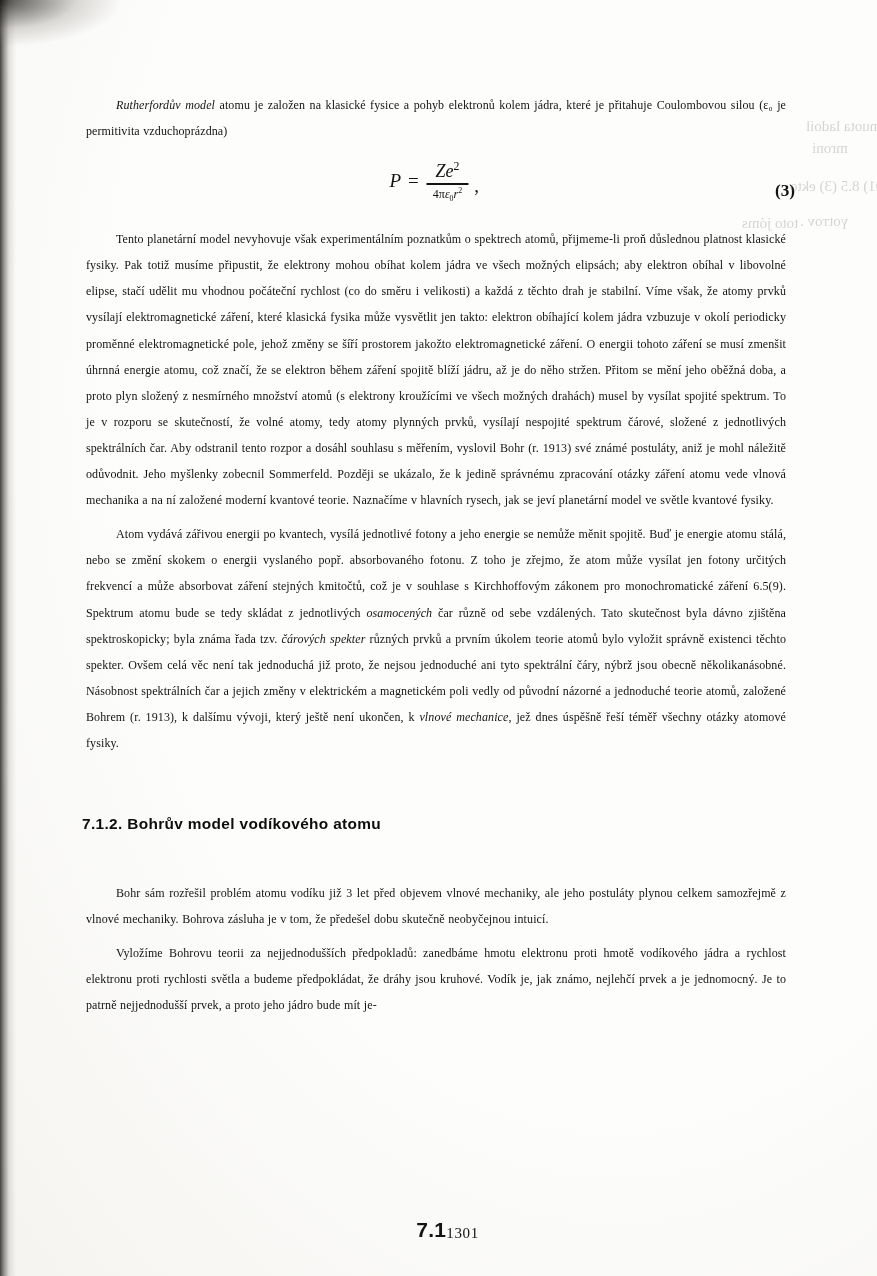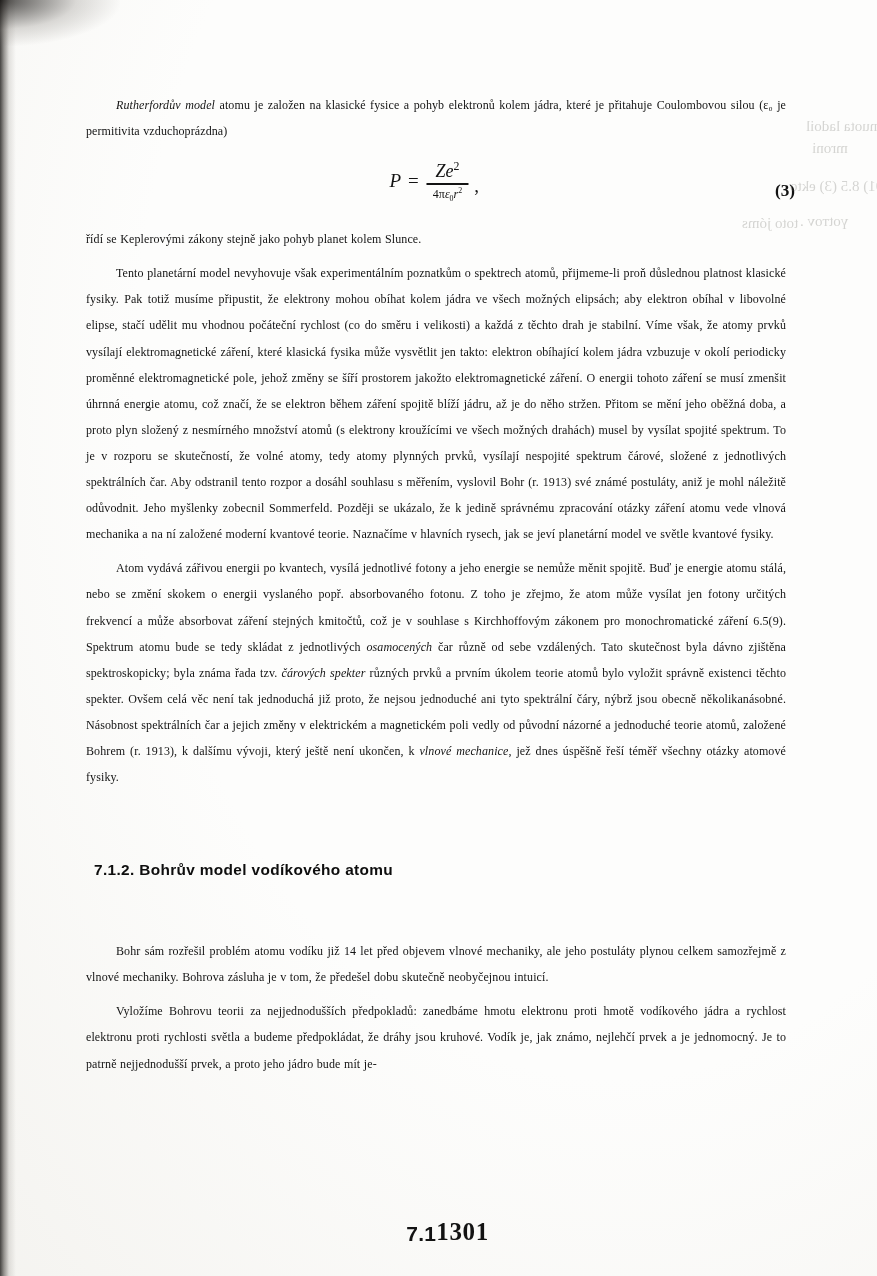--- a/index.html
+++ b/index.html
@@ -118,21 +118,21 @@
     position: absolute;
     right: -1px;
     top: 26px;
     font-size: 17.2px;
     font-style: normal;
     font-weight: 700;
   }
 
   
   h2.section-heading {
-    margin: 16px;
+    margin: 4px;
     font-family: "Liberation Sans", "DejaVu Sans", sans-serif;
     font-size: 15.4px;
     font-weight: 700;
     letter-spacing: 0.35px;
     color: #0e0e0e;
   }
   .gap-before-heading { height: 47px; }
   .gap-after-heading { height: 35px; }
 
   
@@ -145,22 +145,22 @@
     justify-content: center;
     align-items: flex-end;
   }
   .footer-left {
     font-family: "Liberation Sans", "DejaVu Sans", sans-serif;
     font-size: 21px;
     font-weight: 700;
     letter-spacing: 0.3px;
   }
   .footer-right {
-    font-size: 25px;
-    font-weight: 700;
+    font-size: 15px;
+    font-weight: 400;
     letter-spacing: 0.6px;
   }
 
   
   .ghost {
     position: absolute;
     color: rgba(120,118,112,0.30);
     font-size: 15px;
     font-family: "Liberation Serif", serif;
     transform: scaleX(-1);
@@ -186,33 +186,32 @@
         <span class="frac">
           <span class="num"><span>Ze</span><sup class="pw">2</sup></span>
           <span class="bar"></span>
           <span class="den"><span class="upr">4π</span><span>ε</span><sub class="sb">0</sub><span>r</span><sup class="pw">2</sup></span>
         </span>
         <span class="comma">,</span>
       </div>
       <div class="eq-number">(3)</div>
     </div>
 
-    <p class="body">řídí se Keplerovými zákony stejně jako pohyb planet kolem Slunce.</p>
 
     <p class="body indent">Tento planetární model nevyhovuje však experimentálním poznatkům o spektrech atomů, přijmeme-li proň důslednou platnost klasické fysiky. Pak totiž musíme připustit, že elektrony mohou obíhat kolem jádra ve všech možných elipsách; aby elektron obíhal v libovolné elipse, stačí udělit mu vhodnou počáteční rychlost (co do směru i velikosti) a každá z těchto drah je stabilní. Víme však, že atomy prvků vysílají elektromagnetické záření, které klasická fysika může vysvětlit jen takto: elektron obíhající kolem jádra vzbuzuje v okolí periodicky proměnné elektromagnetické pole, jehož změny se šíří prostorem jakožto elektromagnetické záření. O energii tohoto záření se musí zmenšit úhrnná energie atomu, což značí, že se elektron během záření spojitě blíží jádru, až je do něho stržen. Přitom se mění jeho oběžná doba, a proto plyn složený z nesmírného množství atomů (s elektrony kroužícími ve všech možných drahách) musel by vysílat spojité spektrum. To je v rozporu se skutečností, že volné atomy, tedy atomy plynných prvků, vysílají nespojité spektrum čárové, složené z jednotlivých spektrálních čar. Aby odstranil tento rozpor a dosáhl souhlasu s měřením, vyslovil Bohr (r. 1913) své známé postuláty, aniž je mohl náležitě odůvodnit. Jeho myšlenky zobecnil Sommerfeld. Později se ukázalo, že k jedině správnému zpracování otázky záření atomu vede vlnová mechanika a na ní založené moderní kvantové teorie. Naznačíme v hlavních rysech, jak se jeví planetární model ve světle kvantové fysiky.</p>
 
     <p class="body indent"><span>Atom vydává zářivou energii po kvantech, vysílá jednotlivé fotony a jeho energie se nemůže měnit spojitě. Buď je energie atomu stálá, nebo se změní skokem o energii vyslaného popř. absorbovaného fotonu. Z toho je zřejmo, že atom může vysílat jen fotony určitých frekvencí a může absorbovat záření stejných kmitočtů, což je v souhlase s Kirchhoffovým zákonem pro monochromatické záření 6.5(9). </span><span class="b">Spektrum atomu</span><span> bude se tedy skládat z jednotlivých </span><em>osamocených</em><span> čar různě od sebe vzdálených. Tato skutečnost byla dávno zjištěna spektroskopicky; byla známa řada tzv. </span><em>čárových spekter</em><span> různých prvků a prvním úkolem teorie atomů bylo vyložit správně existenci těchto spekter. Ovšem celá věc není tak jednoduchá již proto, že nejsou jednoduché ani tyto spektrální čáry, nýbrž jsou obecně několikanásobné. Násobnost spektrálních čar a jejich změny v elektrickém a magnetickém poli vedly od původní názorné a jednoduché teorie atomů, založené Bohrem (r. 1913), k dalšímu vývoji, který ještě není ukončen, k </span><em>vlnové mechanice</em><span>, jež dnes úspěšně řeší téměř všechny otázky atomové fysiky.</span></p>
 
     <div class="gap-before-heading"></div>
 
     <h2 class="section-heading">7.1.2. Bohrův model vodíkového atomu</h2>
 
     <div class="gap-after-heading"></div>
 
-    <p class="body indent">Bohr sám rozřešil problém atomu vodíku již 14 let před objevem vlnové mechaniky, ale jeho postuláty plynou celkem samozřejmě z vlnové mechaniky. Bohrova zásluha je v tom, že předešel dobu skutečně neobyčejnou intuicí.</p>
+    <p class="body indent">Bohr sám rozřešil problém atomu vodíku již 3 let před objevem vlnové mechaniky, ale jeho postuláty plynou celkem samozřejmě z vlnové mechaniky. Bohrova zásluha je v tom, že předešel dobu skutečně neobyčejnou intuicí.</p>
 
     <p class="body indent">Vyložíme Bohrovu teorii za nejjednodušších předpokladů: zanedbáme hmotu elektronu proti hmotě vodíkového jádra a rychlost elektronu proti rychlosti světla a budeme předpokládat, že dráhy jsou kruhové. Vodík je, jak známo, nejlehčí prvek a je jednomocný. Je to patrně nejjednodušší prvek, a proto jeho jádro bude mít je-</p>
 
   </div>
 
   <div class="footer">
     <div class="footer-left">7.1</div>
     <div class="footer-right">1301</div>
   </div>
 

